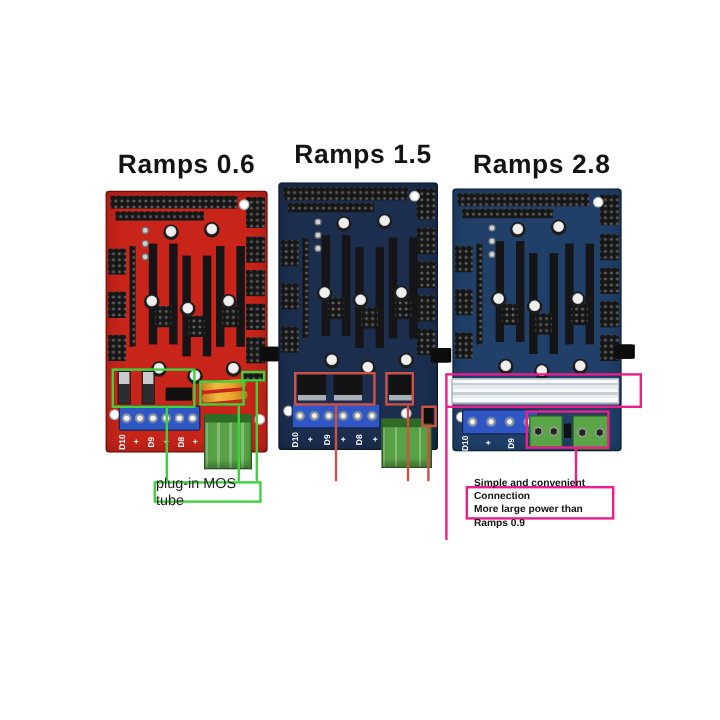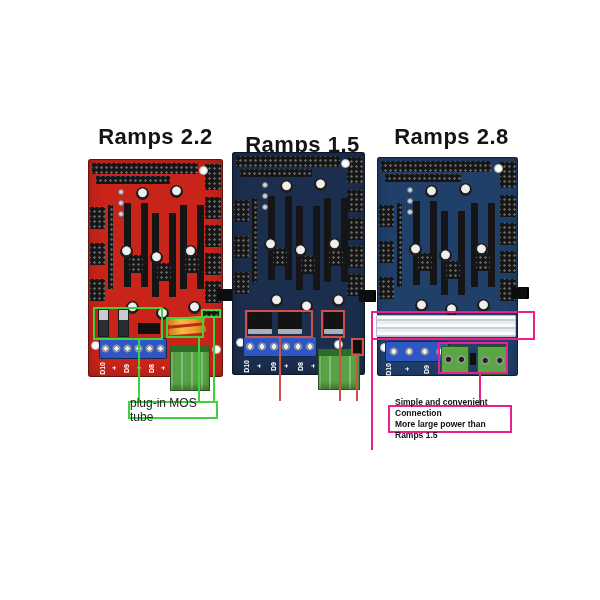--- a/index.html
+++ b/index.html
@@ -48,22 +48,22 @@
   .cbox.small{font-size:12px;}
   .cbox.pink{flex-direction:column;align-items:flex-start;justify-content:center;
         font-size:8.5px;font-weight:bold;line-height:11px;padding-left:5px;color:#111;}
   .cbox.pink2{font-size:8.5px;font-weight:bold;color:#111;}
 </style>
 </head>
 <body>
 
 <div class="canvas">
 
-  <div class="title" style="left:88px;top:124px;width:135px">Ramps 2.2</div>
-  <div class="title" style="left:236px;top:132px;width:133px">Ramps 1.5</div>
+  <div class="title" style="left:88px;top:124px;width:135px">Ramps 0.6</div>
+  <div class="title" style="left:236px;top:116px;width:133px">Ramps 1.5</div>
   <div class="title" style="left:381px;top:124px;width:141px">Ramps 2.8</div>
 
   <div class="board" style="left:88px;top:159px;width:135px;height:218px;background:#c8241a">
     <div class="c pstrip" style="left:4px;top:4px;width:106px;height:11px"></div>
     <div class="c pstrip" style="left:8px;top:17px;width:74px;height:8px"></div>
     <div class="c hblock" style="right:2px;top:5px;width:16px;height:26px"></div>
     <div class="c hole" style="right:15px;top:7px"></div>
     <div class="c hblock" style="right:2px;top:38px;width:16px;height:22px"></div>
     <div class="c hblock" style="right:2px;top:66px;width:16px;height:22px"></div>
     <div class="c hblock" style="right:2px;top:94px;width:16px;height:22px"></div>
@@ -227,16 +227,16 @@
   <div class="c line" style="left:279px;top:338px;height:63px;background:#cd5147"></div>
   <div class="c line" style="left:339px;top:338px;height:63px;background:#cd5147"></div>
   <div class="c line" style="left:356px;top:356px;height:45px;background:#cd5147"></div>
 
   <div class="c ann" style="left:371px;top:311px;width:164px;height:29px;border-color:#ea1f8b"></div>
   <div class="c ann" style="left:438px;top:342px;width:70px;height:32px;border-color:#ea1f8b"></div>
   <div class="c line" style="left:479px;top:374px;height:31px;background:#ea1f8b"></div>
   <div class="c line" style="left:371px;top:340px;height:110px;background:#ea1f8b"></div>
   <div class="c cbox pink" style="left:388px;top:405px;width:124px;height:28px;border-color:#ea1f8b">
     <span>Simple and convenient Connection</span>
-    <span>More large power than Ramps 1.5</span>
+    <span>More large power than Ramps 0.9</span>
   </div>
 
 </div>
 
 </body></html>

